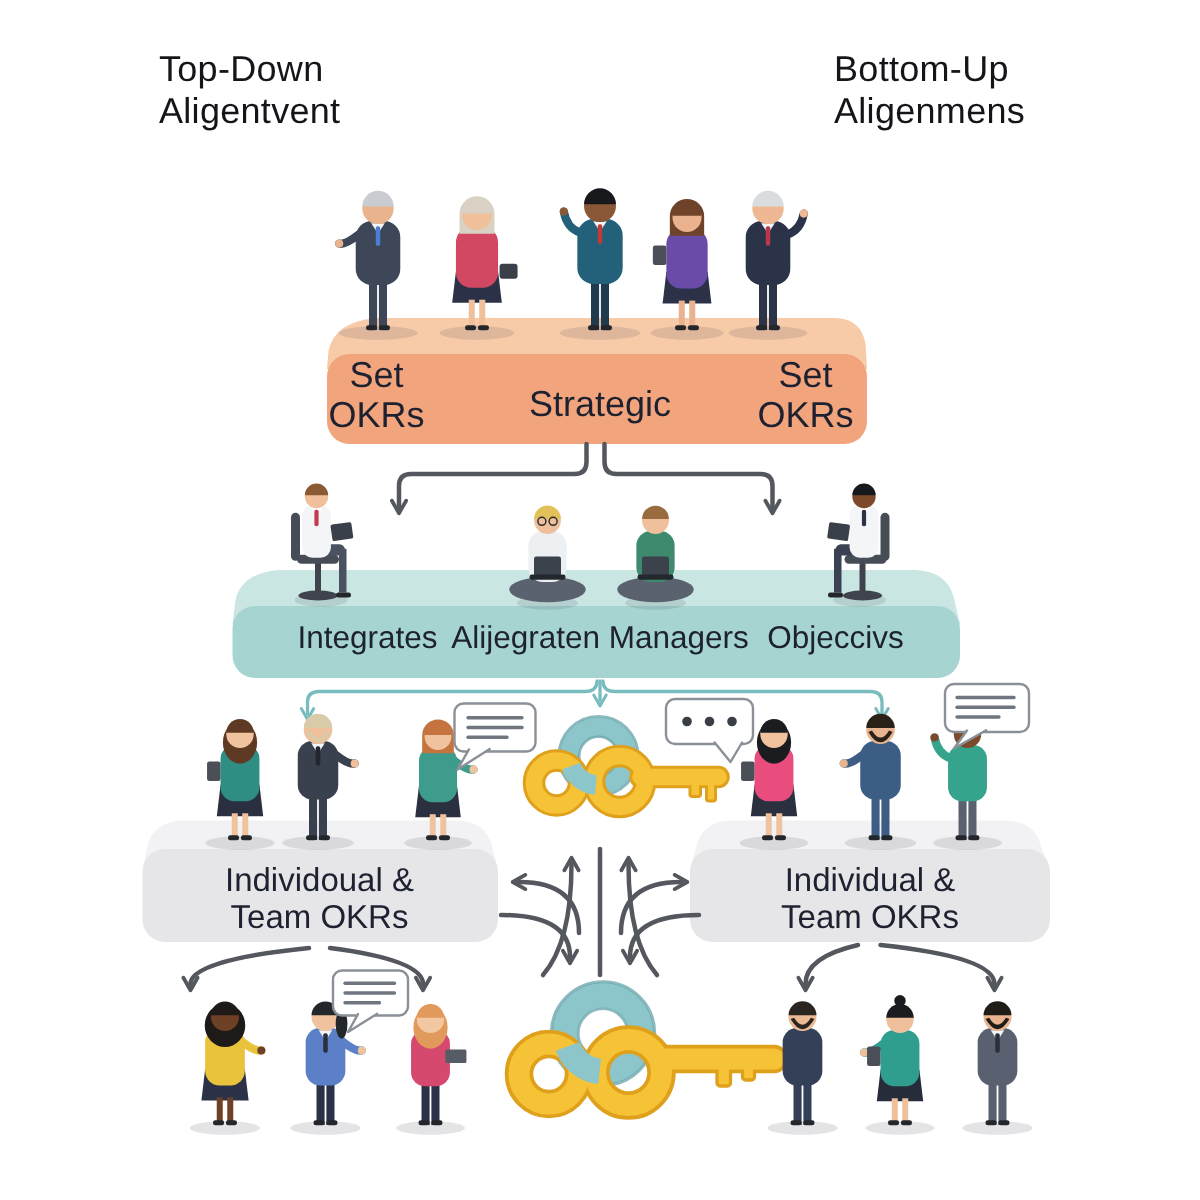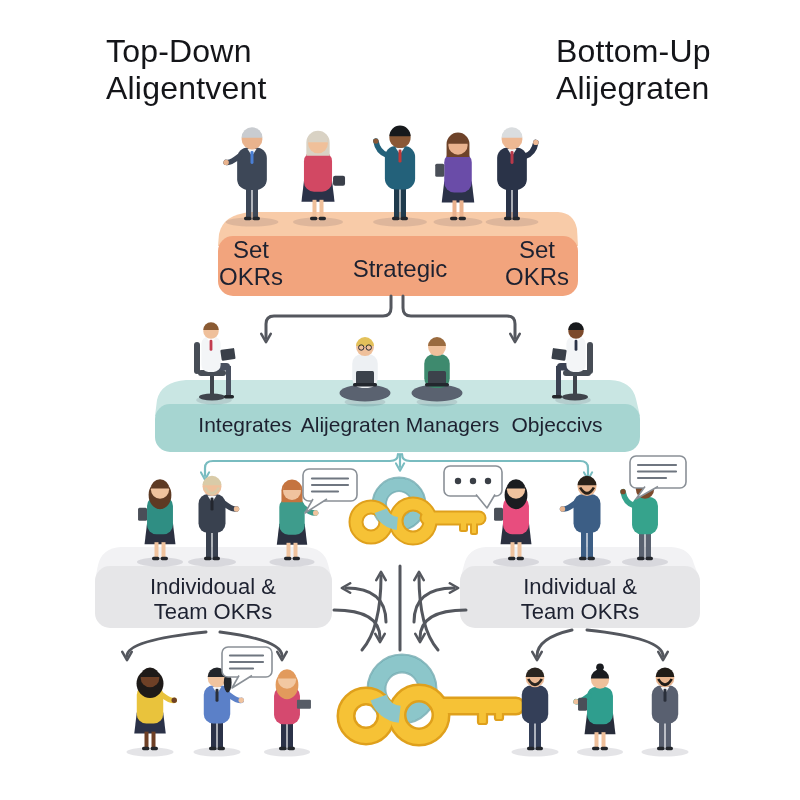--- a/index.html
+++ b/index.html
@@ -1,18 +1,18 @@
 <!DOCTYPE html>
 <html style="--page-bg: #ffffff; --title-text: #141519; --label-text: #1d2130; --platform-exec-front: #f2a47d; --platform-exec-top: #f8cba8; --platform-manager-front: #a6d5d1; --platform-manager-top: #c9e6e3; --platform-team-front: #e6e6e8; --platform-team-top: #f2f2f4; --arrow-dark: #54575e; --arrow-teal: #79bcc0; --key-gold: #f6c236; --key-gold-outline: #dfa01c; --ring-teal: #8cc6ca; --ring-teal-dark: #5c9da4; --bubble-border: #8a9097; --bubble-line: #6f7680; --bubble-dot: #3a3f46;"><head>
 <meta charset="utf-8">
 <style>
   html,body{margin:0;padding:0;background:#fff;}
   .canvas{position:relative;width:800px;height:800px;background:var(--page-bg,#fff);overflow:hidden;
           font-family:"Liberation Sans","DejaVu Sans",sans-serif;}
-  .title{position:absolute;font-size:32px;line-height:1.16;font-weight:500;color:var(--title-text,#141519);
+  .title{position:absolute;font-size:24px;line-height:1.16;font-weight:500;color:var(--title-text,#141519);
          white-space:pre-line;letter-spacing:.2px;}
   #title-left{left:106px;top:33px;}
   #title-right{left:556px;top:33px;}
   svg{display:block;}
   svg text{font-family:"Liberation Sans","DejaVu Sans",sans-serif;fill:var(--label-text,#1d2130);
            font-weight:500;text-anchor:middle;}
   .t24{font-size:24px;} .t21{font-size:21px;} .t22{font-size:22px;}
   .exec-top{fill:var(--platform-exec-top);} .exec-front{fill:var(--platform-exec-front);}
   .mgr-top{fill:var(--platform-manager-top);} .mgr-front{fill:var(--platform-manager-front);}
   .team-top{fill:var(--platform-team-top);} .team-front{fill:var(--platform-team-front);}
@@ -22,21 +22,21 @@
   .bline{fill:none;stroke:var(--bubble-line);stroke-width:2.2;stroke-linecap:round;}
 </style>
 </head>
 <body>
 
 <div class="canvas">
 
   <div id="title-left" class="title">Top-Down
 Aligentvent</div>
   <div id="title-right" class="title">Bottom-Up
-Alijegraten</div>
+Aligenmens</div>
 
   <svg width="800" height="800" viewBox="0 0 800 800">
     <defs>
       <marker id="mD" viewBox="0 0 12 12" refX="6" refY="6" markerWidth="4.2" markerHeight="4.2" orient="auto">
         <path d="M2 1.5 L10 6 L2 10.5" fill="none" stroke="var(--arrow-dark)" stroke-width="2.4" stroke-linecap="round" stroke-linejoin="round"></path>
       </marker>
       <marker id="mT" viewBox="0 0 12 12" refX="6" refY="6" markerWidth="5" markerHeight="5" orient="auto">
         <path d="M2 1.5 L10 6 L2 10.5" fill="none" stroke="var(--arrow-teal)" stroke-width="2.2" stroke-linecap="round" stroke-linejoin="round"></path>
       </marker>
     </defs>

